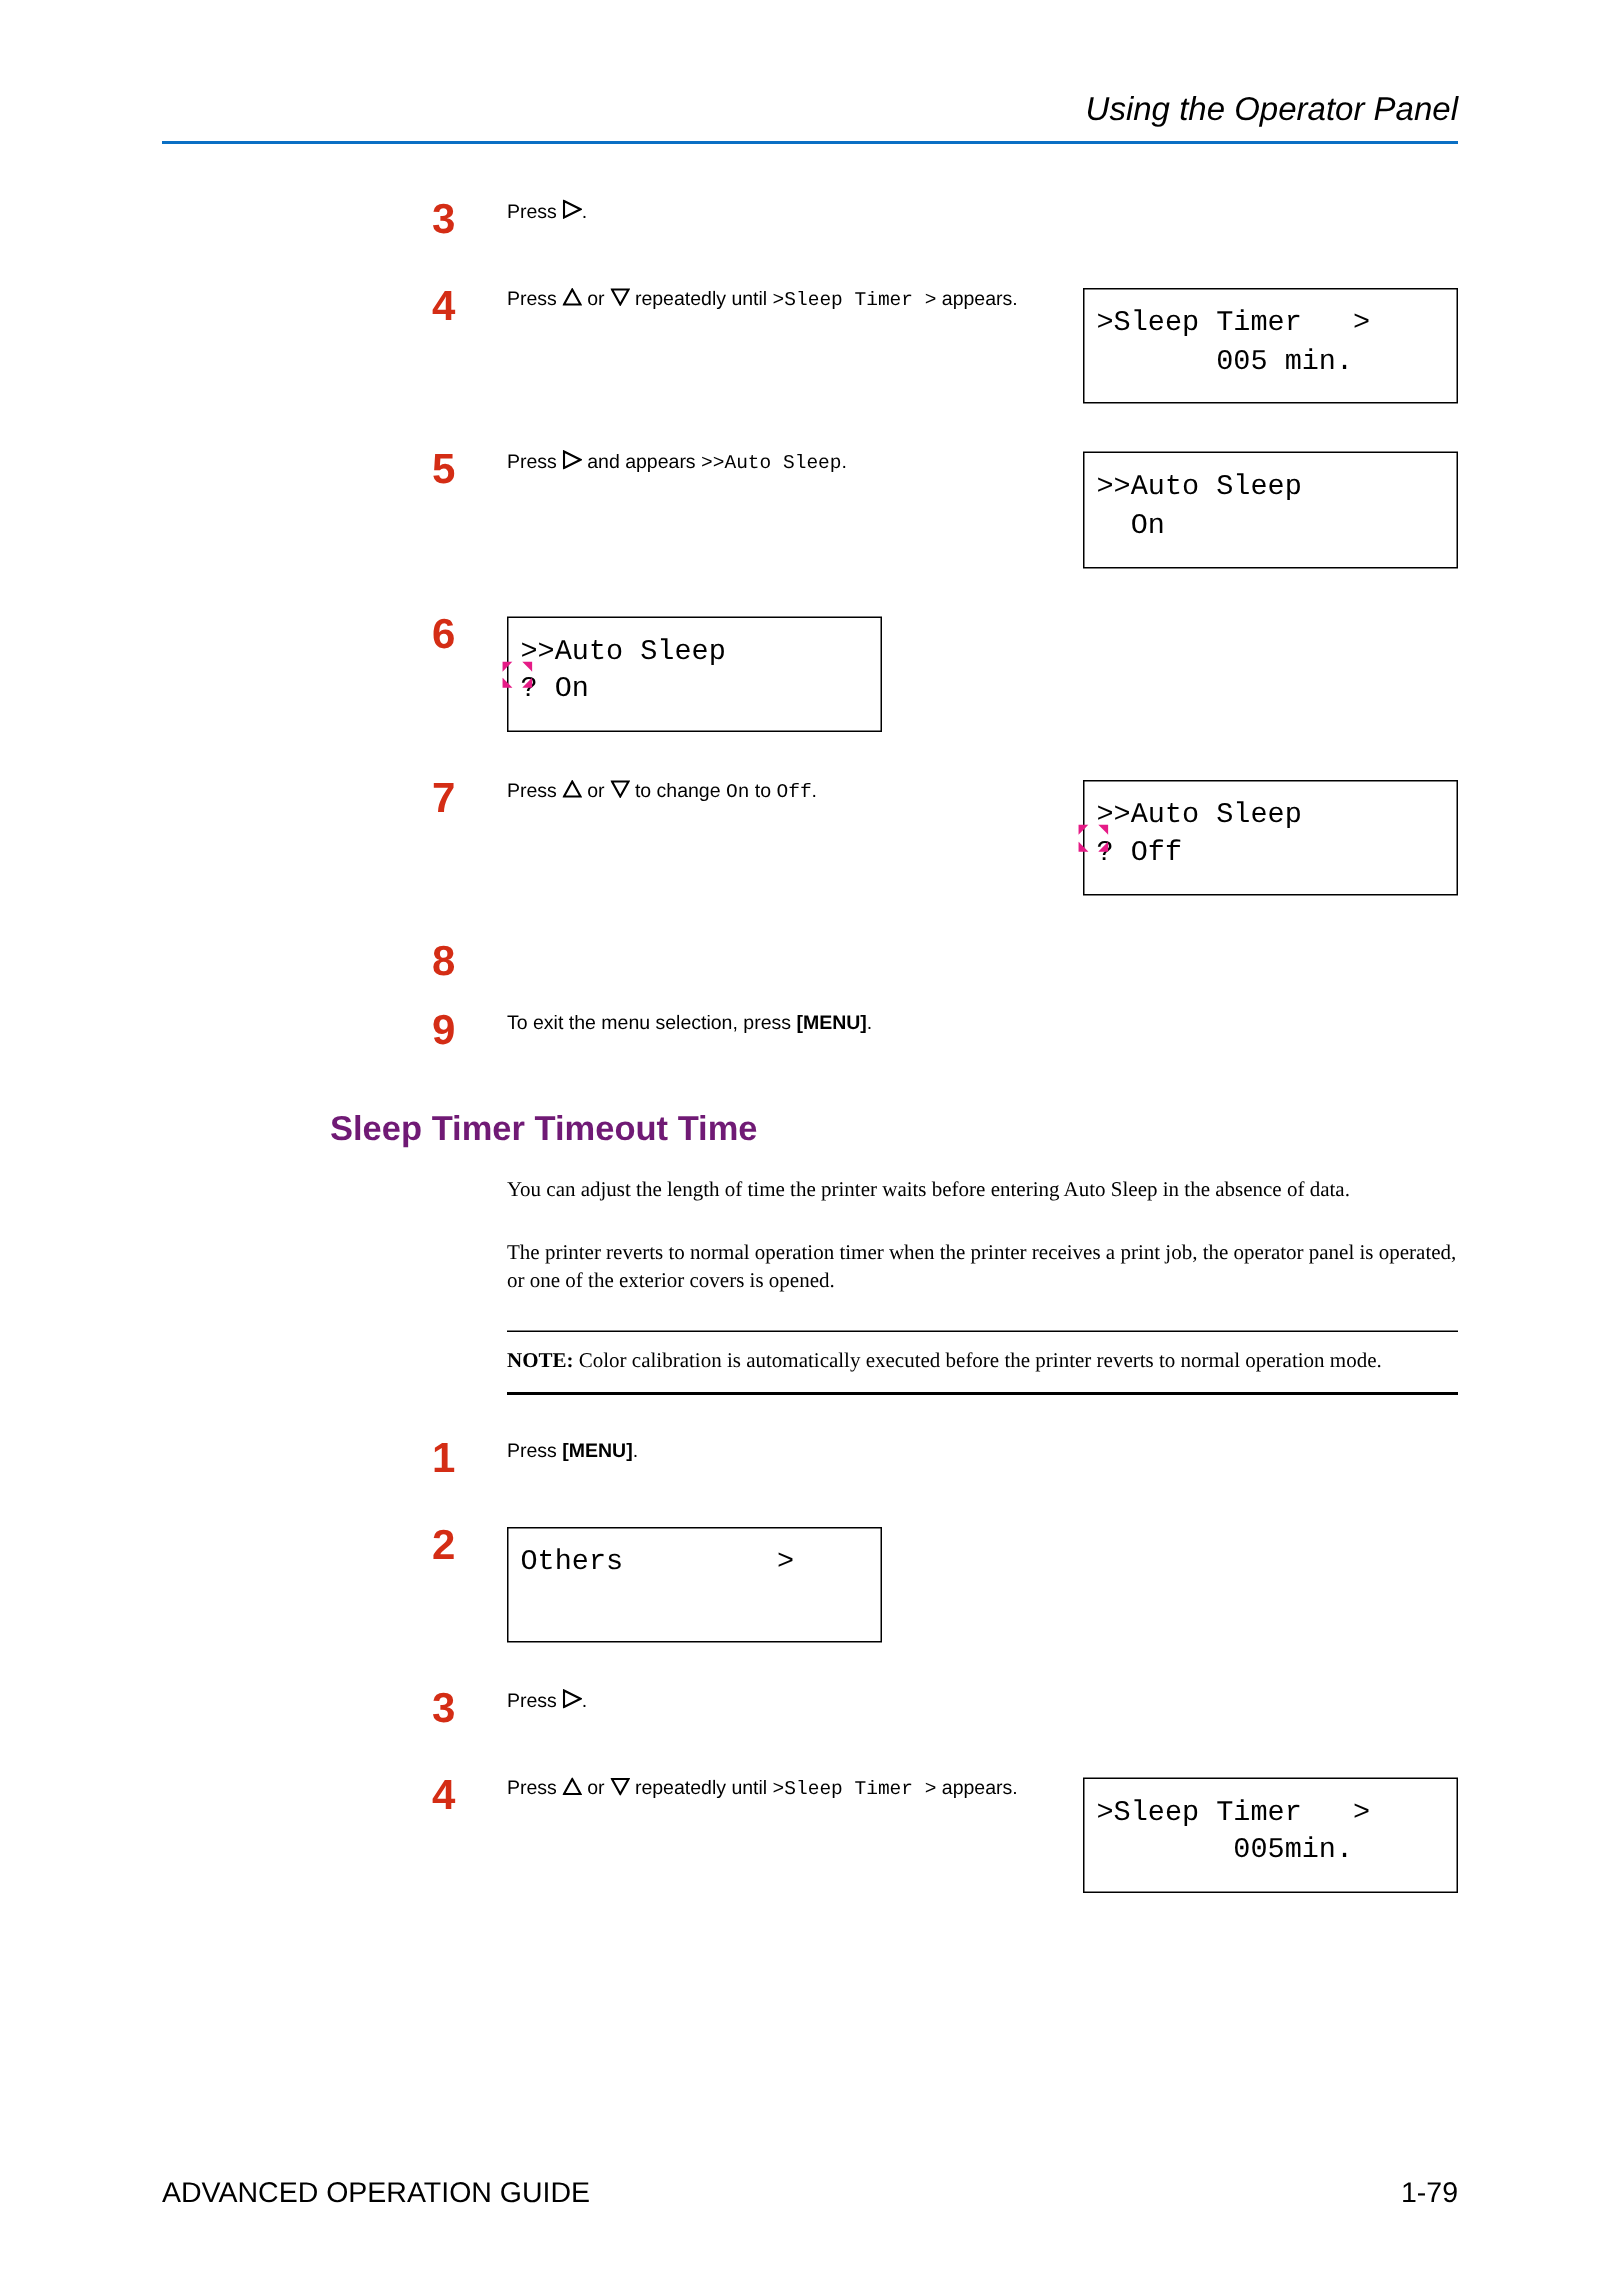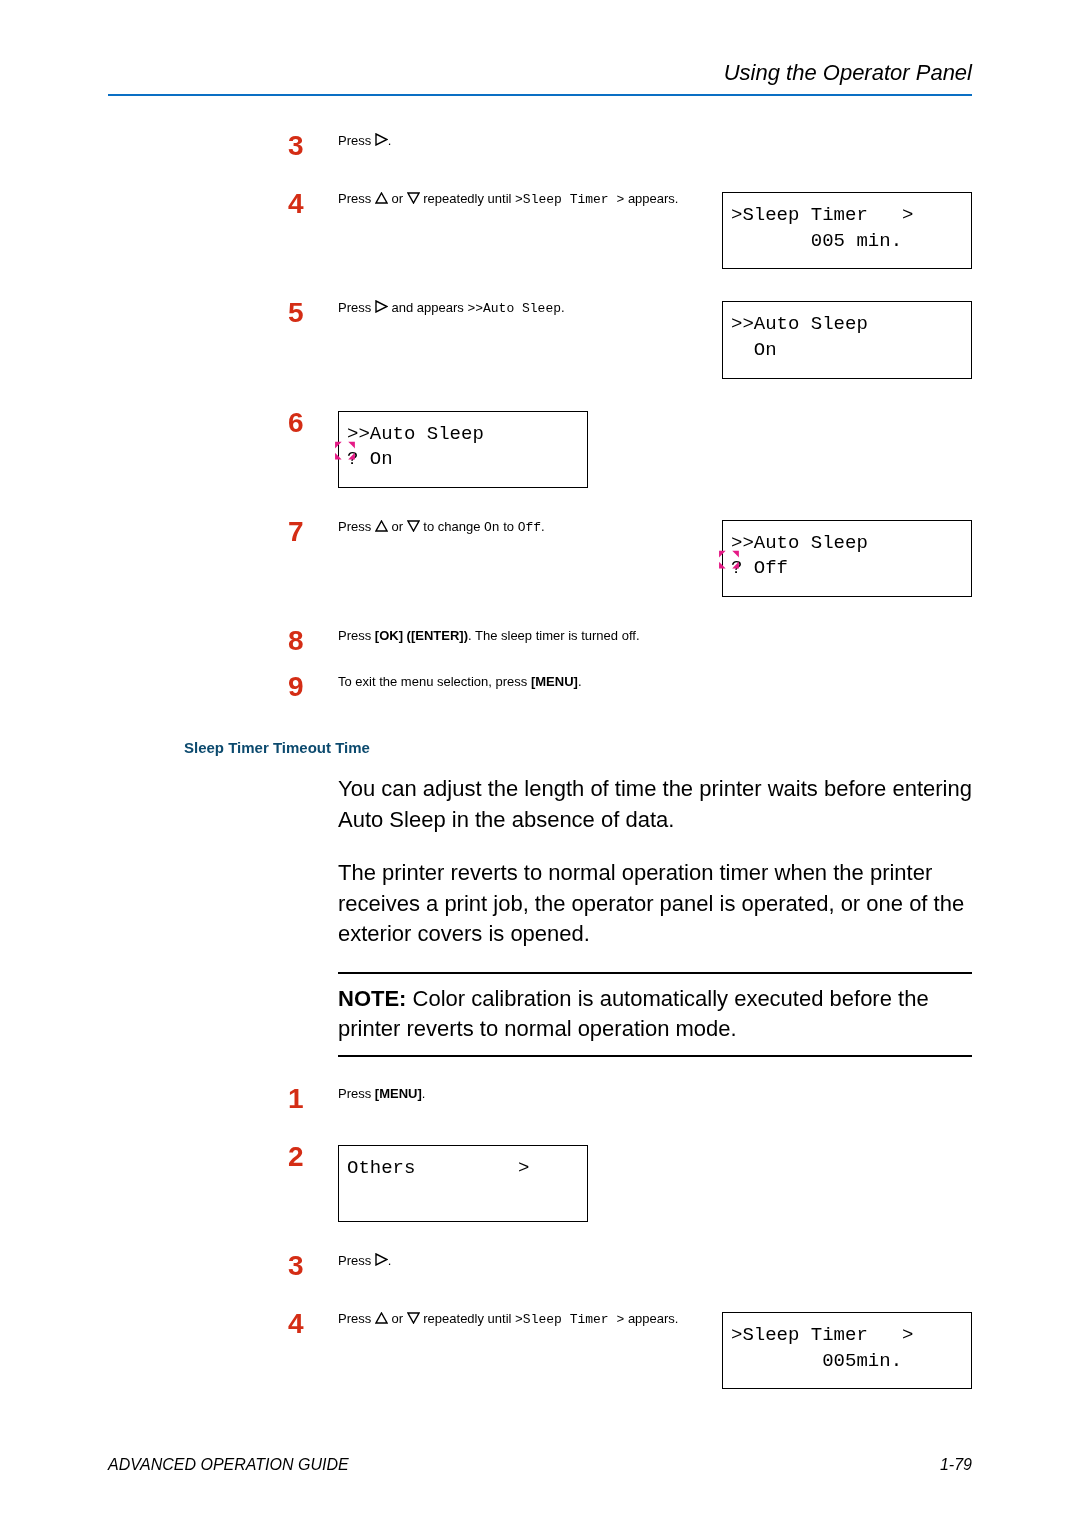--- a/index.html
+++ b/index.html
@@ -63,49 +63,49 @@
   .lcd .line2 { white-space: pre; }
   .blink-mark {
     position: absolute;
     left: -4px;
     color: #e51b86;
     font-size: 11px;
     line-height: 1;
     pointer-events: none;
   }
   .section-heading {
-    color: #0c4a6e;
+    color: #701a75;
     font-weight: bold;
-    font-size: 15px;
-    margin: 38px 0 18px 76px;
+    font-size: 23px;
+    margin: 38px 0 18px 112px;
   }
   .bodyblock {
     margin-left: 230px;
     margin-right: 0;
-    font-size: 22px;
+    font-size: 14px;
     line-height: 1.4;
     margin-bottom: 22px;
+    font-family: Liberation Serif, serif;
   }
   .note-rule {
     height: 1.5px;
     background: #000;
     margin-left: 230px;
     margin-right: 0;
     margin-bottom: 10px;
   }
   .note-rule.bottom { margin-top: 10px; margin-bottom: 28px; }
   .footer {
     position: absolute;
     bottom: 54px;
     left: 108px;
     right: 108px;
     display: flex;
     justify-content: space-between;
-    font-style: italic;
-    font-size: 16px;
+    font-size: 19px;
   }
   svg { vertical-align: -1px; }
 </style>
 </head>
 <body>
 
 <div class="page">
 
   <div class="header">Using the Operator Panel</div>
   <div class="rule-top"></div>
@@ -177,23 +177,20 @@
     </div>
     <div class="lcd" style="position:relative;">
       <div class="line1">&gt;&gt;Auto Sleep</div>
       <div class="line2">? Off</div>
       <div class="blink-mark" style="top:28px;">◤ ◥<br>◣ ◢</div>
     </div>
   </div>
 
   <div class="step-row" style="margin-bottom:18px;">
     <div class="step-num">8</div>
-    <div class="step-body">
-      <span>Press </span><b>[OK] ([ENTER])</b><span>. The sleep timer is turned off.</span>
-    </div>
   </div>
 
   <div class="step-row">
     <div class="step-num">9</div>
     <div class="step-body">
       <span>To exit the menu selection, press </span><b>[MENU]</b><span>.</span>
     </div>
   </div>
 
   <div class="section-heading">Sleep Timer Timeout Time</div>

